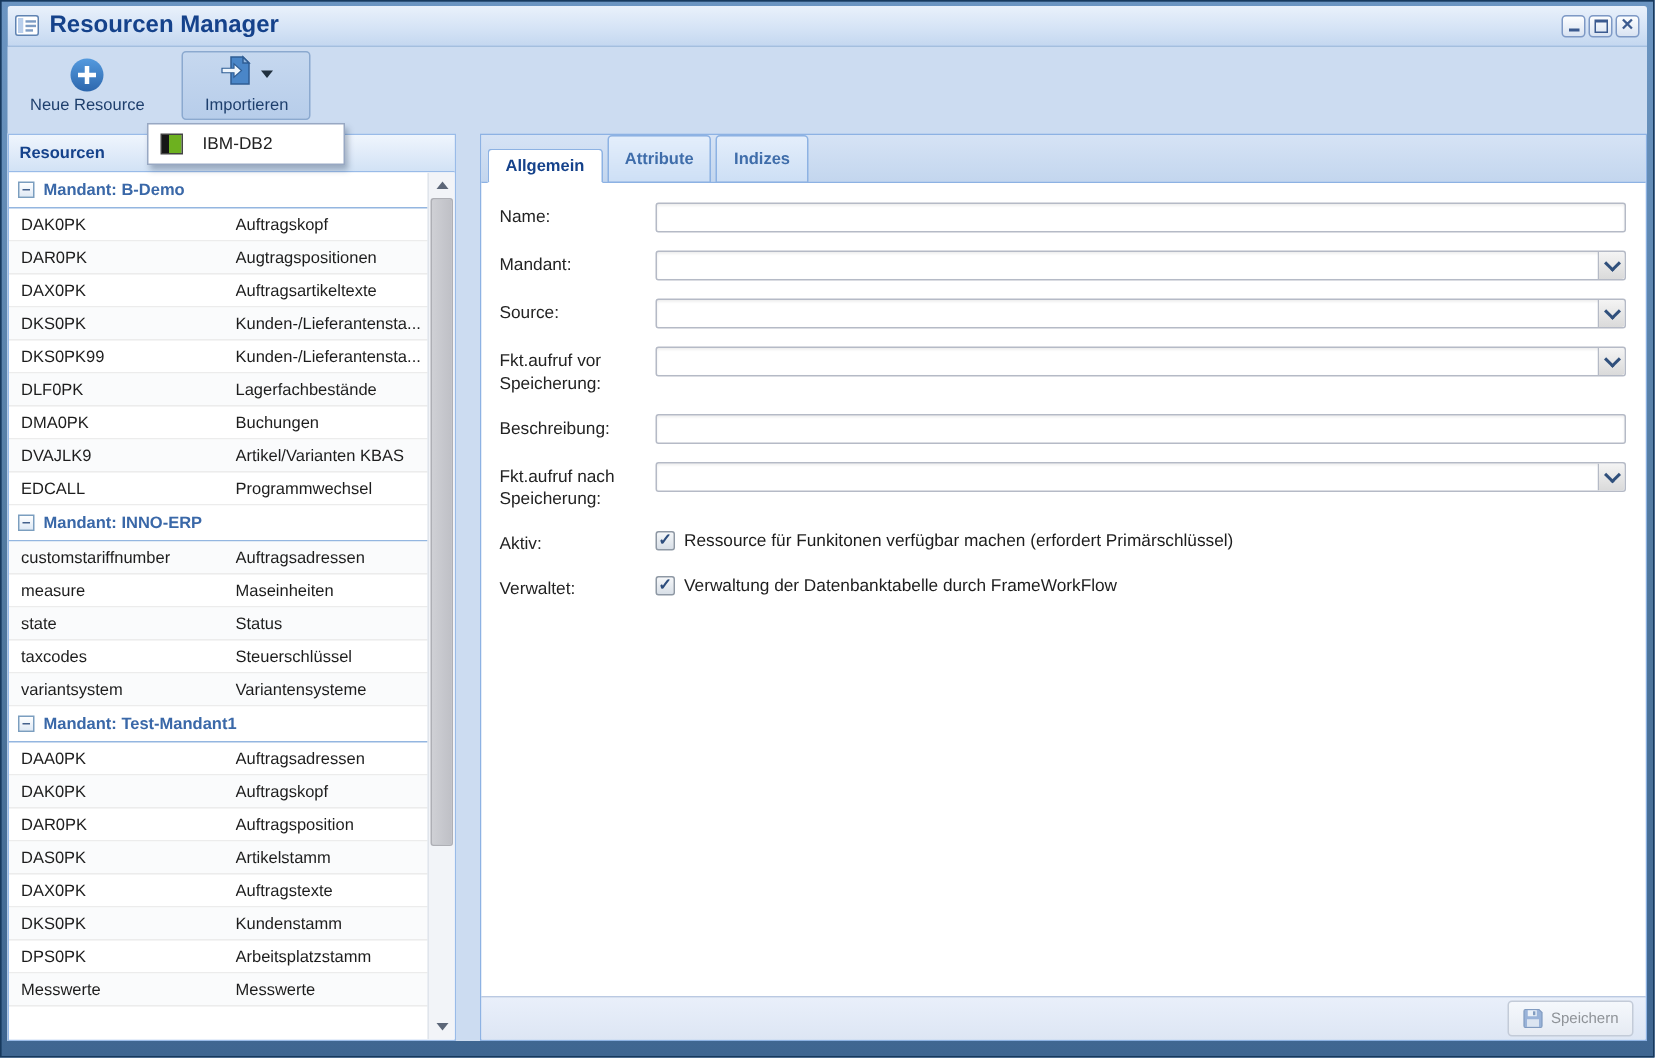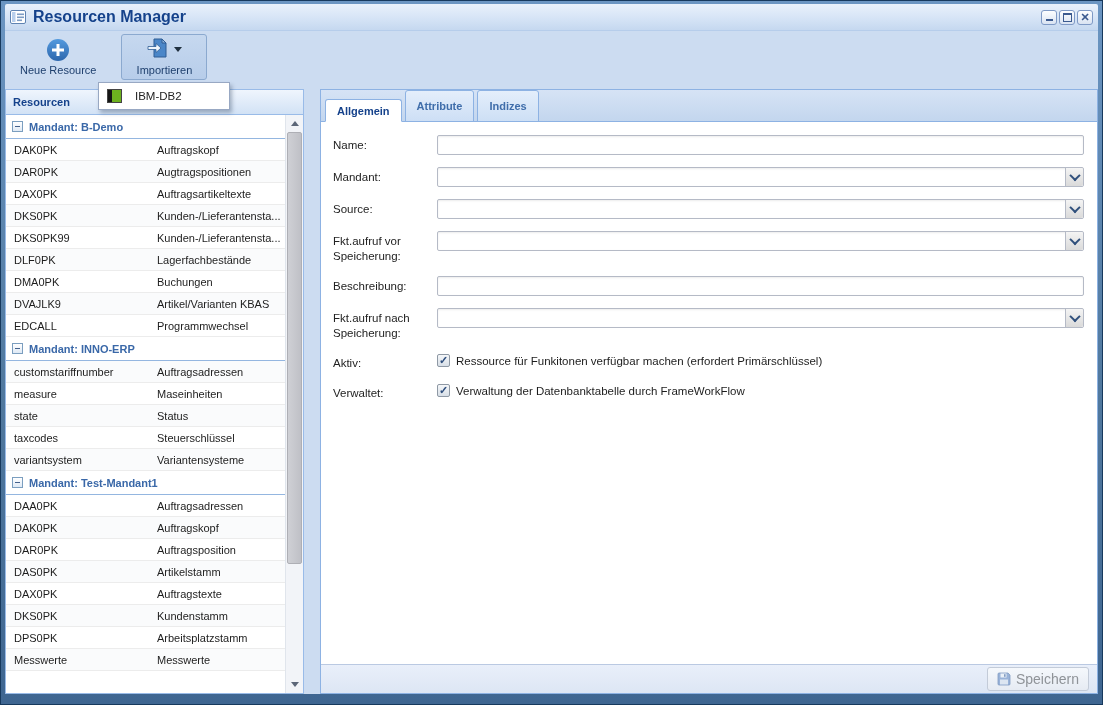--- a/index.html
+++ b/index.html
@@ -86,21 +86,21 @@
   .chev{width:6px;height:6px;border-right:2px solid #30507c;border-bottom:2px solid #30507c;transform:rotate(45deg) translate(-1px,-1px);}
   .cbwrap{display:flex;align-items:center;gap:6px;padding-top:1px;}
   .cb{width:13px;height:13px;box-sizing:border-box;border:1px solid #8e98a4;border-radius:2px;cursor:pointer;
     background:linear-gradient(180deg,#f5f7f9,#d8dfe7);display:flex;align-items:center;justify-content:center;
     font-size:11px;font-weight:bold;color:#2d4d7d;line-height:11px;}
   .cbtext{font-size:11.5px;color:#1d1d1d;}
   .footer{flex:0 0 28px;background:linear-gradient(180deg,#e9effa,#dde6f4);border-top:1px solid #bac9e2;
     display:flex;align-items:center;justify-content:flex-end;padding-right:8px;}
   .savebtn{display:flex;align-items:center;gap:5px;height:22px;padding:0 9px;border:1px solid #c3cbd8;border-radius:3px;
     background:linear-gradient(180deg,#f5f8fc,#e6ebf3);cursor:default;}
-  .savebtn .slbl{font-size:14px;color:#8f9398;}
+  .savebtn .slbl{font-size:10px;color:#8f9398;}
   .ico-floppy{width:14px;height:14px;opacity:.75;}
 </style>
 </head>
 <body>
 
 <div class="window">
 
   <div class="titlebar">
     <span class="appicon">
       <svg width="16" height="14" viewBox="0 0 16 14">

